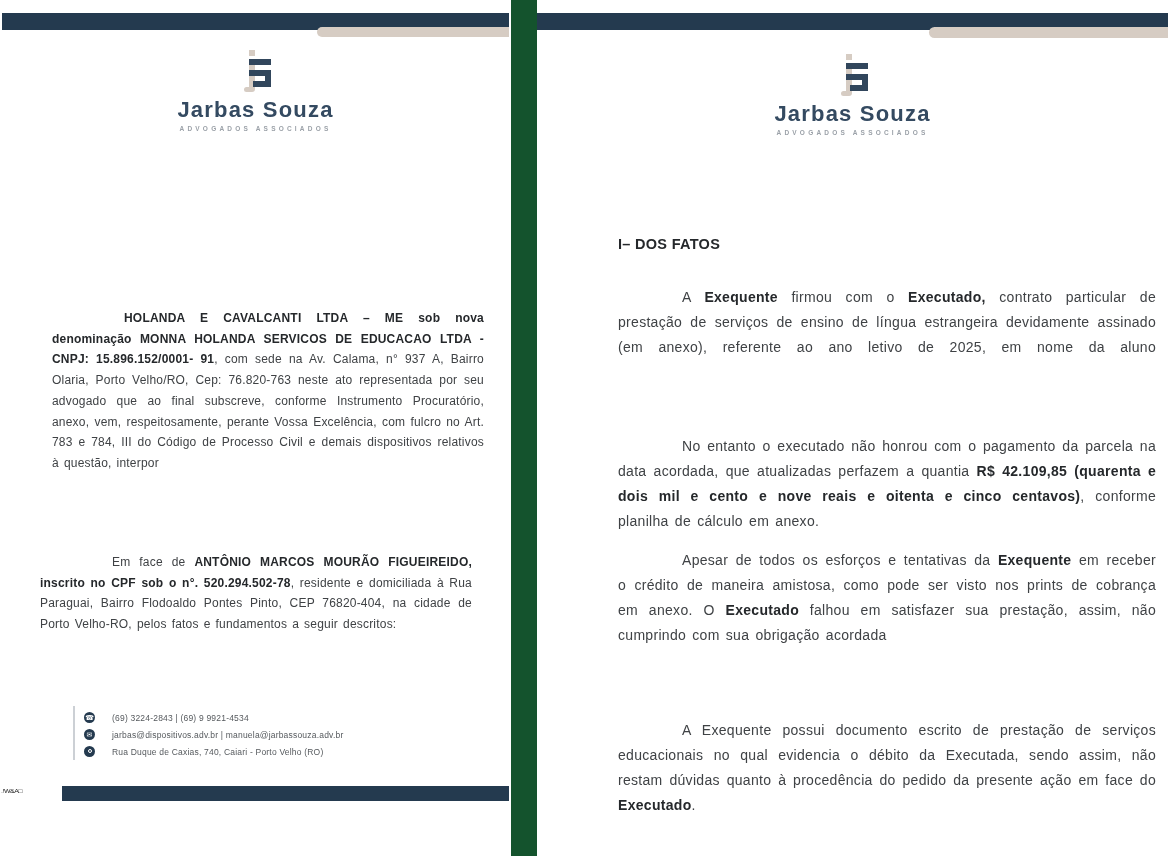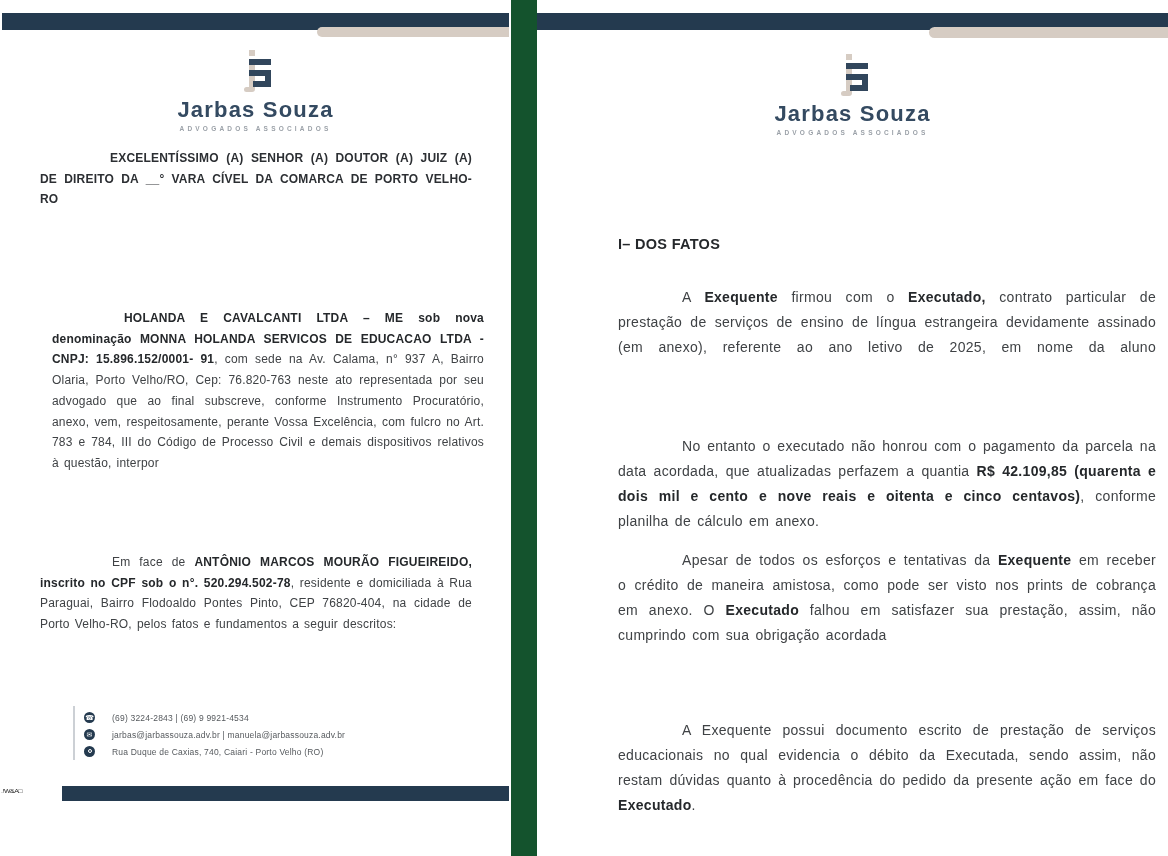--- a/index.html
+++ b/index.html
@@ -102,39 +102,38 @@
           <span class="m m-stem"></span>
         <span class="m m-top"></span>
           <span class="m m-mid"></span>
           <span class="m m-right"></span>
           <span class="m m-bot"></span>
       </div>
       <div class="logo-name">Jarbas Souza</div>
       <div class="logo-tag">ADVOGADOS ASSOCIADOS</div>
     </div>
 
-    <div class="lp-block lp-text lp-header jlast" style="top:148px;">EXCELENTÍSSIMO (A) SENHOR (A) DOUTOR (A) JUIZ (A) DE DIREITO DA __°  VARA CÍVEL DA COMARCA DE PORTO VELHO- RO</div>
 
     <div class="lp-block lp-text ind-l" style="top:308px;margin-left:12px;">
       <span class="b">HOLANDA E CAVALCANTI LTDA – ME sob nova denominação MONNA HOLANDA SERVICOS DE EDUCACAO LTDA - CNPJ: 15.896.152/0001- 91</span><span>, com sede na Av. Calama, n° 937 A, Bairro Olaria, Porto Velho/RO, Cep: 76.820-763 neste ato representada por seu advogado que ao final subscreve, conforme Instrumento Procuratório, anexo, vem, respeitosamente, perante Vossa Excelência, com fulcro no Art. 783 e 784, III do Código de Processo Civil e demais dispositivos relativos à questão, interpor</span>
     </div>
 
 
     <div class="lp-block lp-text ind-l" style="top:552px;">
       <span>Em face de </span><span class="b">ANTÔNIO MARCOS MOURÃO FIGUEIREIDO, inscrito no CPF sob o n°. 520.294.502-78</span><span>, residente e domiciliada à Rua Paraguai, Bairro Flodoaldo Pontes Pinto, CEP 76820-404, na cidade de Porto Velho-RO, pelos fatos e fundamentos a seguir descritos:</span>
     </div>
 
     <div class="f-rule"></div>
     <div class="f-row" style="top:711px;">
       <span class="f-icon">☎</span>
       <span class="f-text">(69) 3224-2843 | (69) 9 9921-4534</span>
     </div>
     <div class="f-row" style="top:728px;">
       <span class="f-icon">✉</span>
-      <span class="f-text">jarbas@jarbassouza.adv.br | manuela@jarbassouza.adv.br</span>
+      <span class="f-text">jarbas@dispositivos.adv.br | manuela@jarbassouza.adv.br</span>
     </div>
     <div class="f-row" style="top:745px;">
       <span class="f-icon"><span class="f-pin-inner"></span></span>
       <span class="f-text">Rua Duque de Caxias, 740, Caiari - Porto Velho (RO)</span>
     </div>
 
     <div class="lp-corner">.!W&amp;A□</div>
     <div class="lp-bottom-bar"></div>
   </div>
 

